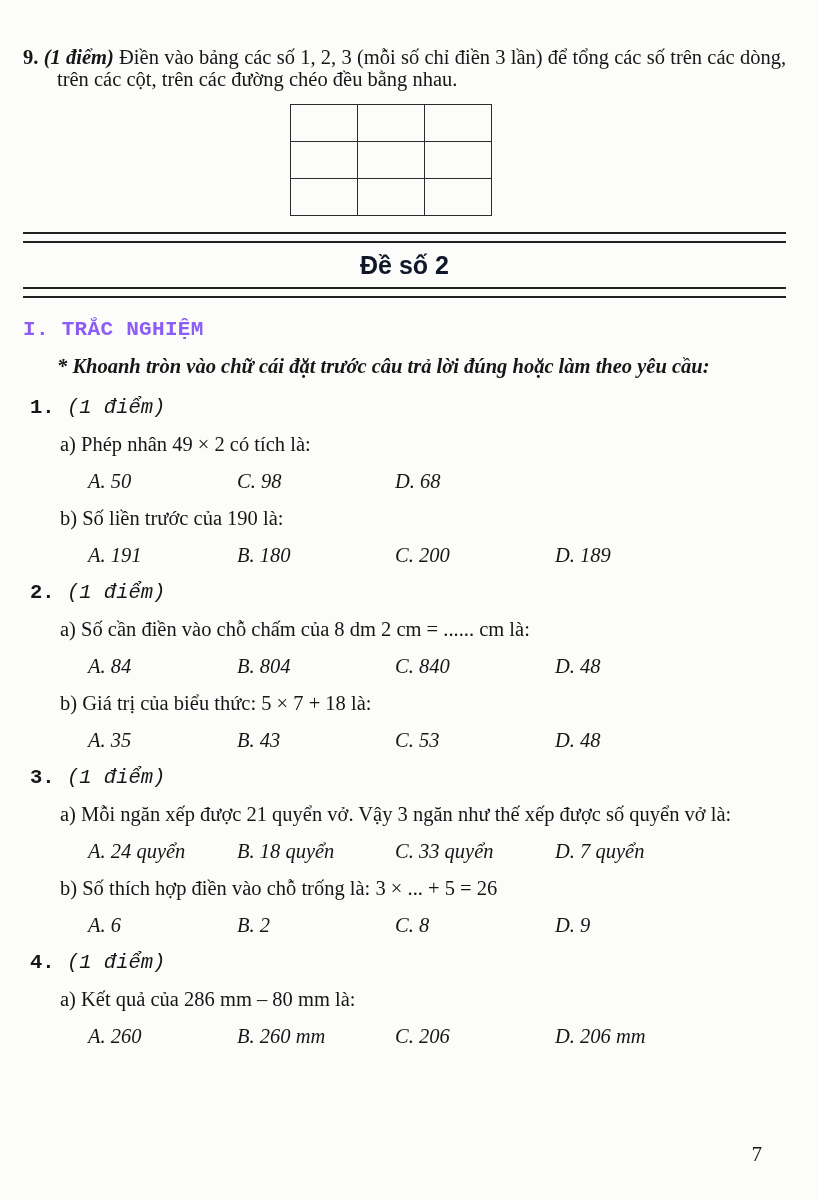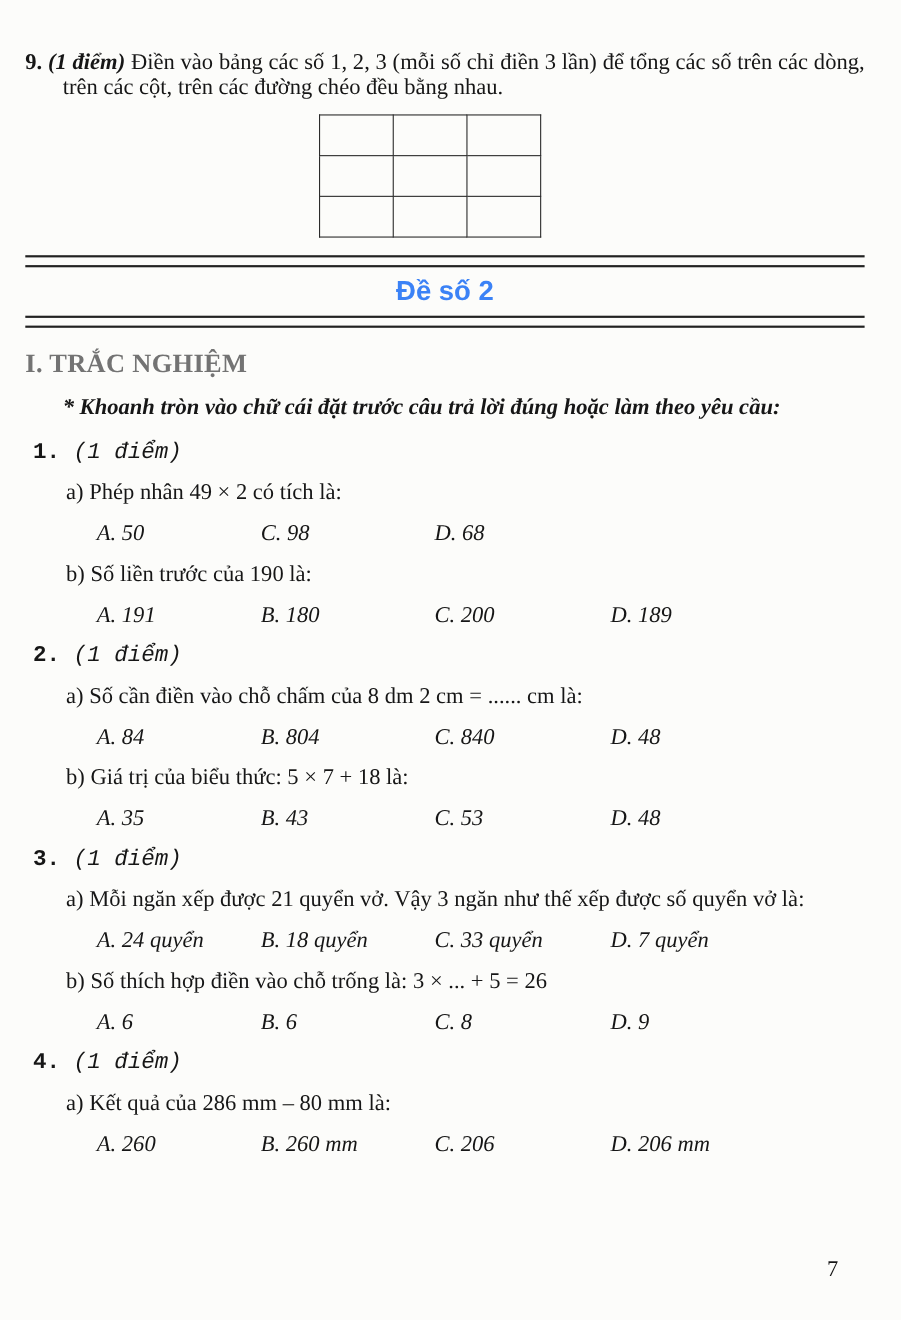--- a/index.html
+++ b/index.html
@@ -45,30 +45,30 @@
     border-top: 2.3px solid #222;
     border-bottom: 2.3px solid #222;
   }
   .section-title {
     margin: 0;
     font-family: "Liberation Sans", sans-serif;
     font-weight: 700;
     font-size: 25px;
     text-align: center;
     padding: 8px 0 7px 0;
-    color: #3b82f6;
+    color: #0f172a;
   }
 
   .part-heading {
     margin: 20px 0 0 0;
-    font-family: Liberation Serif, serif;
+    font-family: Liberation Mono, monospace;
     font-weight: 700;
-    font-size: 24px;
+    font-size: 21px;
     letter-spacing: 0.3px;
-    color: #737373;
+    color: #8b5cf6;
   }
   .instruction {
     margin: 10px 0 0 0;
     font-size: 20.5px;
     font-weight: bold;
     font-style: italic;
     padding-left: 34px;
     line-height: 30px;
   }
 
@@ -181,21 +181,21 @@
       <p class="part-text hang"><span>a)</span> <span>Mỗi ngăn xếp được 21 quyển vở. Vậy 3 ngăn như thế xếp được số quyển vở là:</span></p>
       <div class="options">
         <span class="opt">A. 24 quyển</span>
         <span class="opt">B. 18 quyển</span>
         <span class="opt">C. 33 quyển</span>
         <span class="opt">D. 7 quyển</span>
       </div>
       <p class="part-text"><span>b)</span> <span>Số thích hợp điền vào chỗ trống là: 3 × ... + 5 = 26</span></p>
       <div class="options">
         <span class="opt">A. 6</span>
-        <span class="opt">B. 6</span>
+        <span class="opt">B. 2</span>
         <span class="opt">C. 8</span>
         <span class="opt">D. 9</span>
       </div>
     </div>
 
     <div>
       <p class="q-head"><span class="num">4.</span> <span class="points">(1 điểm)</span></p>
       <p class="part-text"><span>a)</span> <span>Kết quả của 286 mm – 80 mm là:</span></p>
       <div class="options">
         <span class="opt">A. 260</span>

